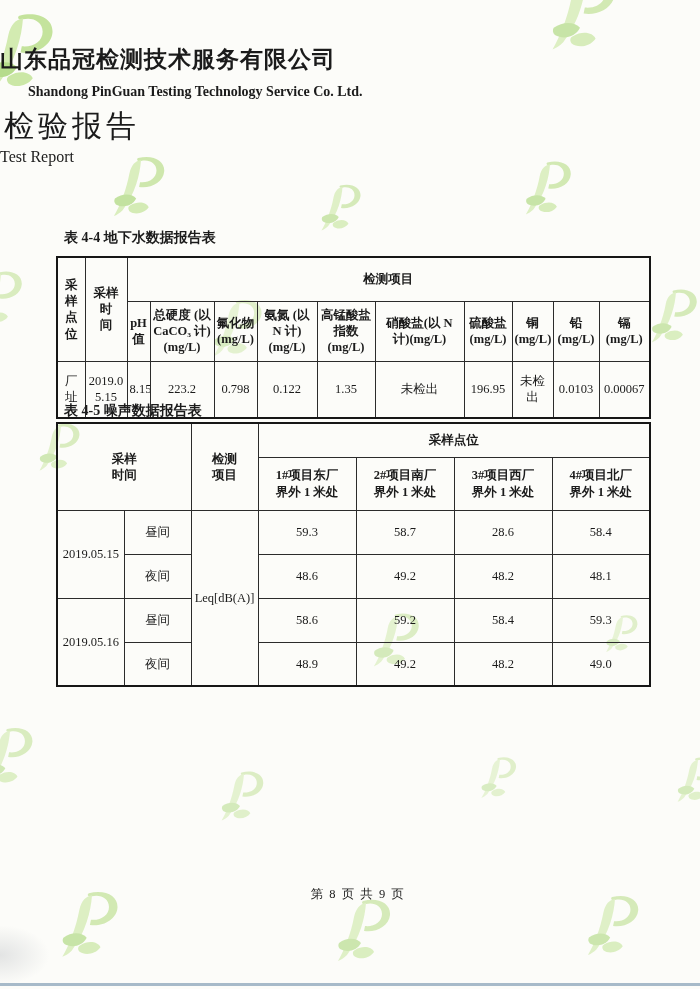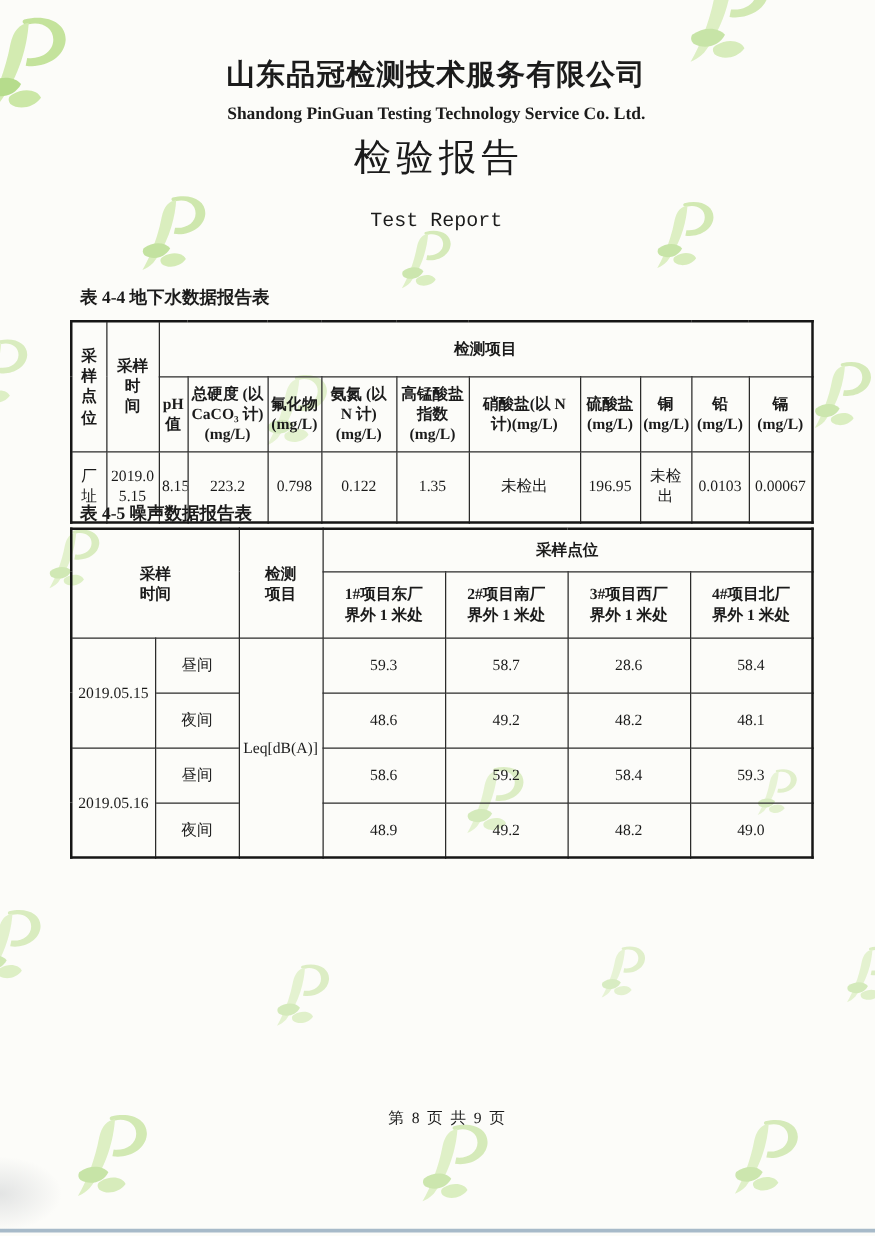--- a/index.html
+++ b/index.html
@@ -2,25 +2,25 @@
 <html><head>
 <meta charset="utf-8">
 <style>
   html,body{margin:0;padding:0;background:#ffffff;}
   .page{
     position:relative;width:700px;height:989px;margin:0 auto;
     background:#fcfcf9;overflow:hidden;
     font-family:"Liberation Serif","DejaVu Serif",serif;color:#1b1b1b;
   }
   .wm{position:absolute;z-index:0;}
-  .layer{position:absolute;left:0;right:2px;text-align:center;z-index:1;}
+  .layer{position:absolute;left:0;right:2px;text-align:left;z-index:1;}
   .company-cn{top:44px;font-size:23px;font-weight:bold;letter-spacing:1px;}
-  .company-en{top:84px;font-size:14px;font-weight:bold;}
+  .company-en{top:84px;font-size:14px;font-weight:bold;padding-left:28px;}
   .title-cn{top:106px;font-size:30px;font-weight:normal;letter-spacing:4px;padding-left:4px;}
-  .title-en{top:148px;font-size:16px;font-family:Liberation Mono, monospace;margin-top:20px;}
+  .title-en{top:148px;font-size:16px;font-family:Liberation Serif, serif;}
   .caption{position:absolute;left:64px;font-size:14px;font-weight:bold;z-index:1;text-align:center;}
   .cap44{top:229px;}
   .cap45{top:402px;}
   table{
     position:absolute;left:56px;border-collapse:collapse;table-layout:fixed;
     z-index:1;background:transparent;border:2px solid #161616;
   }
   .t44{top:256px;width:593px;}
   .t45{top:422px;width:593px;}
   th,td{

